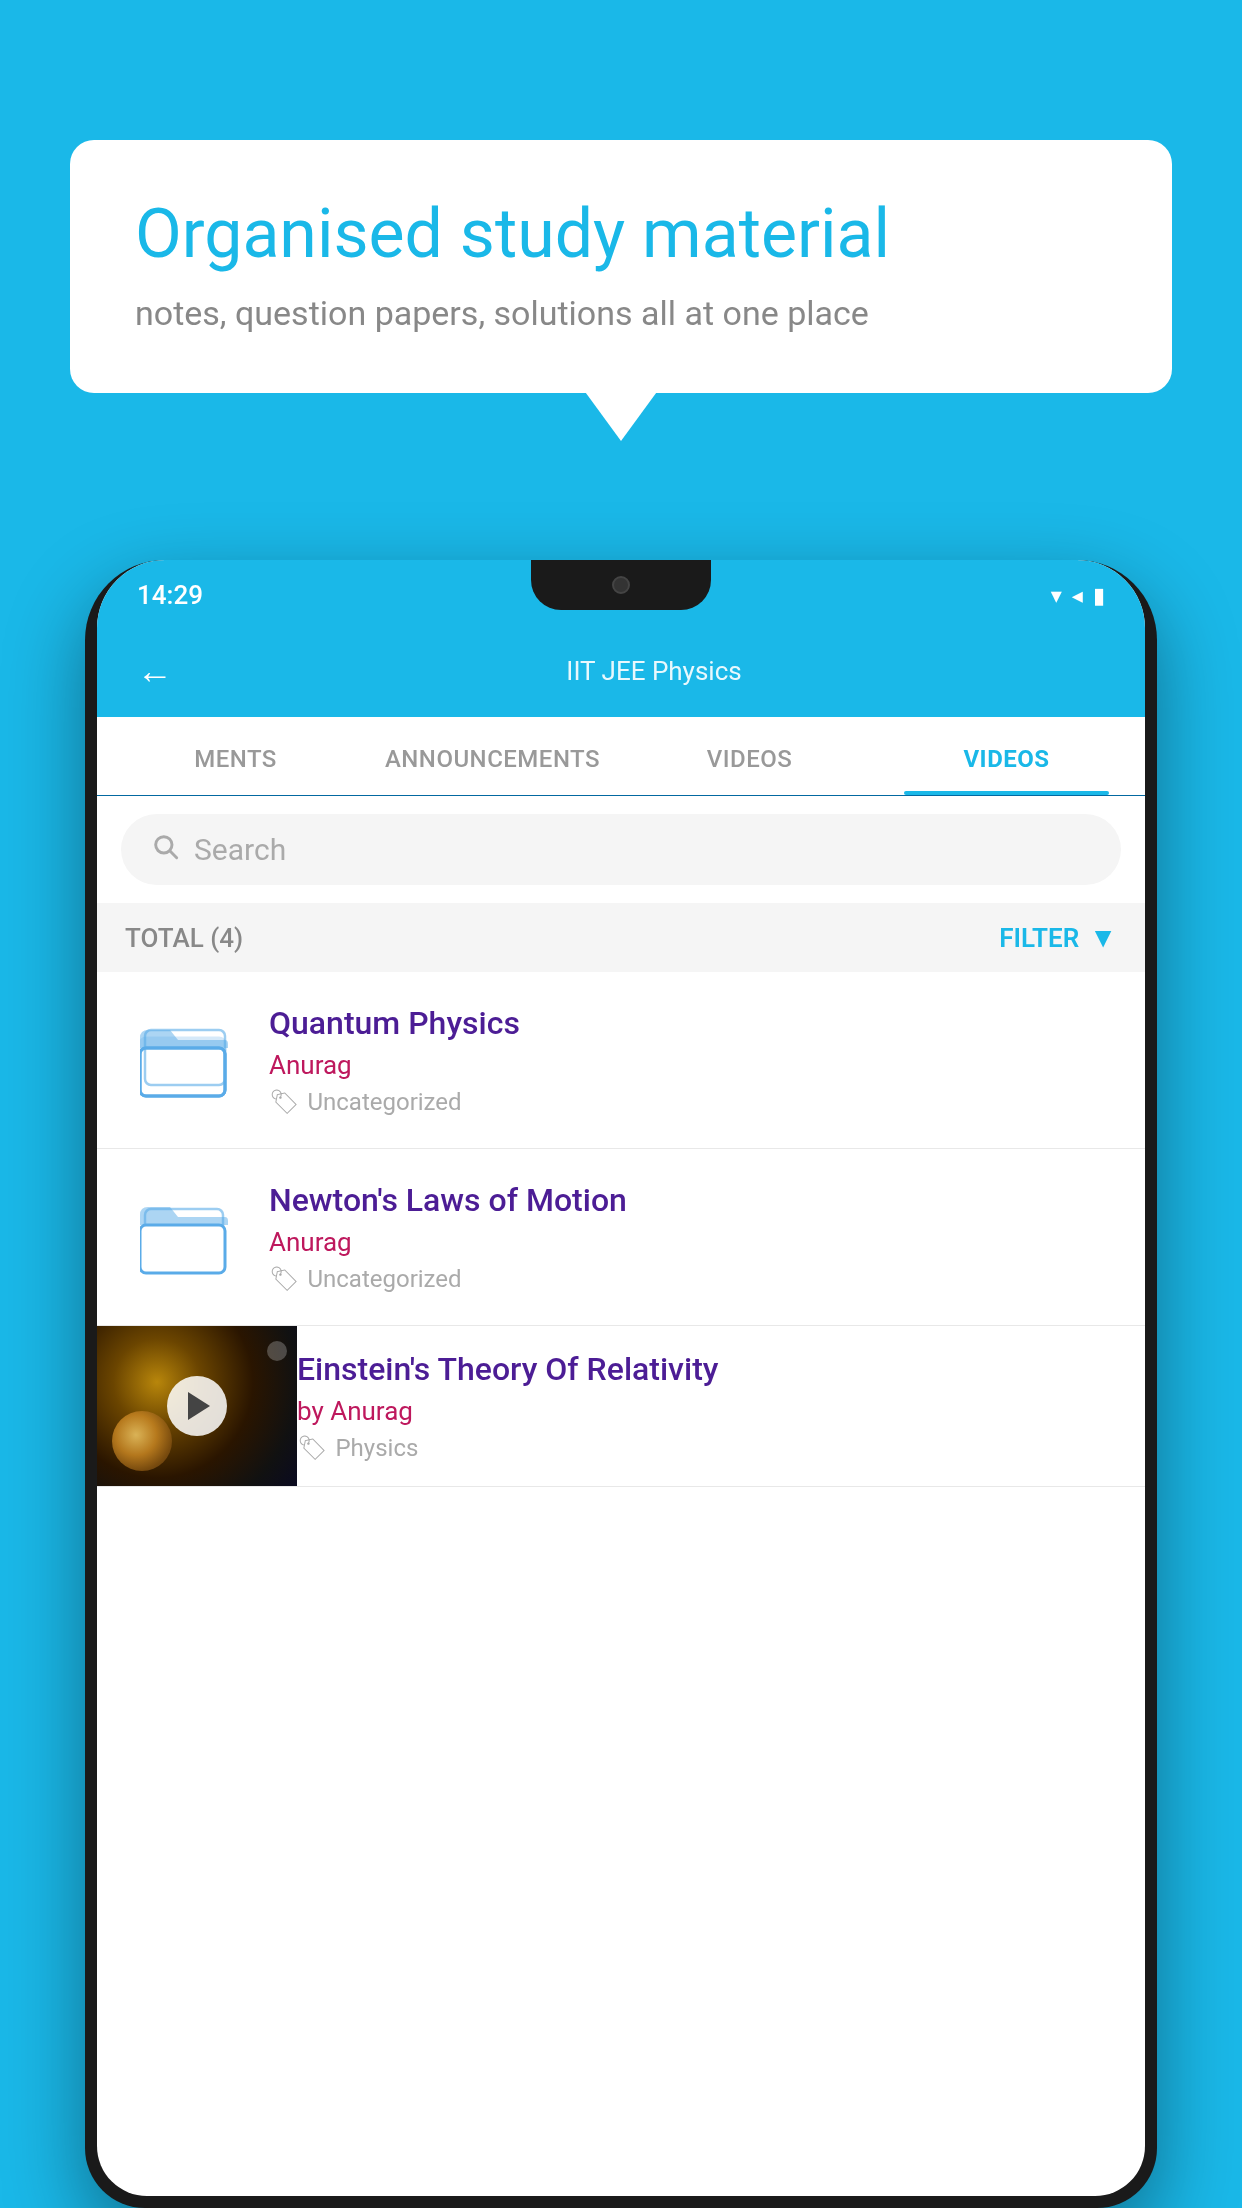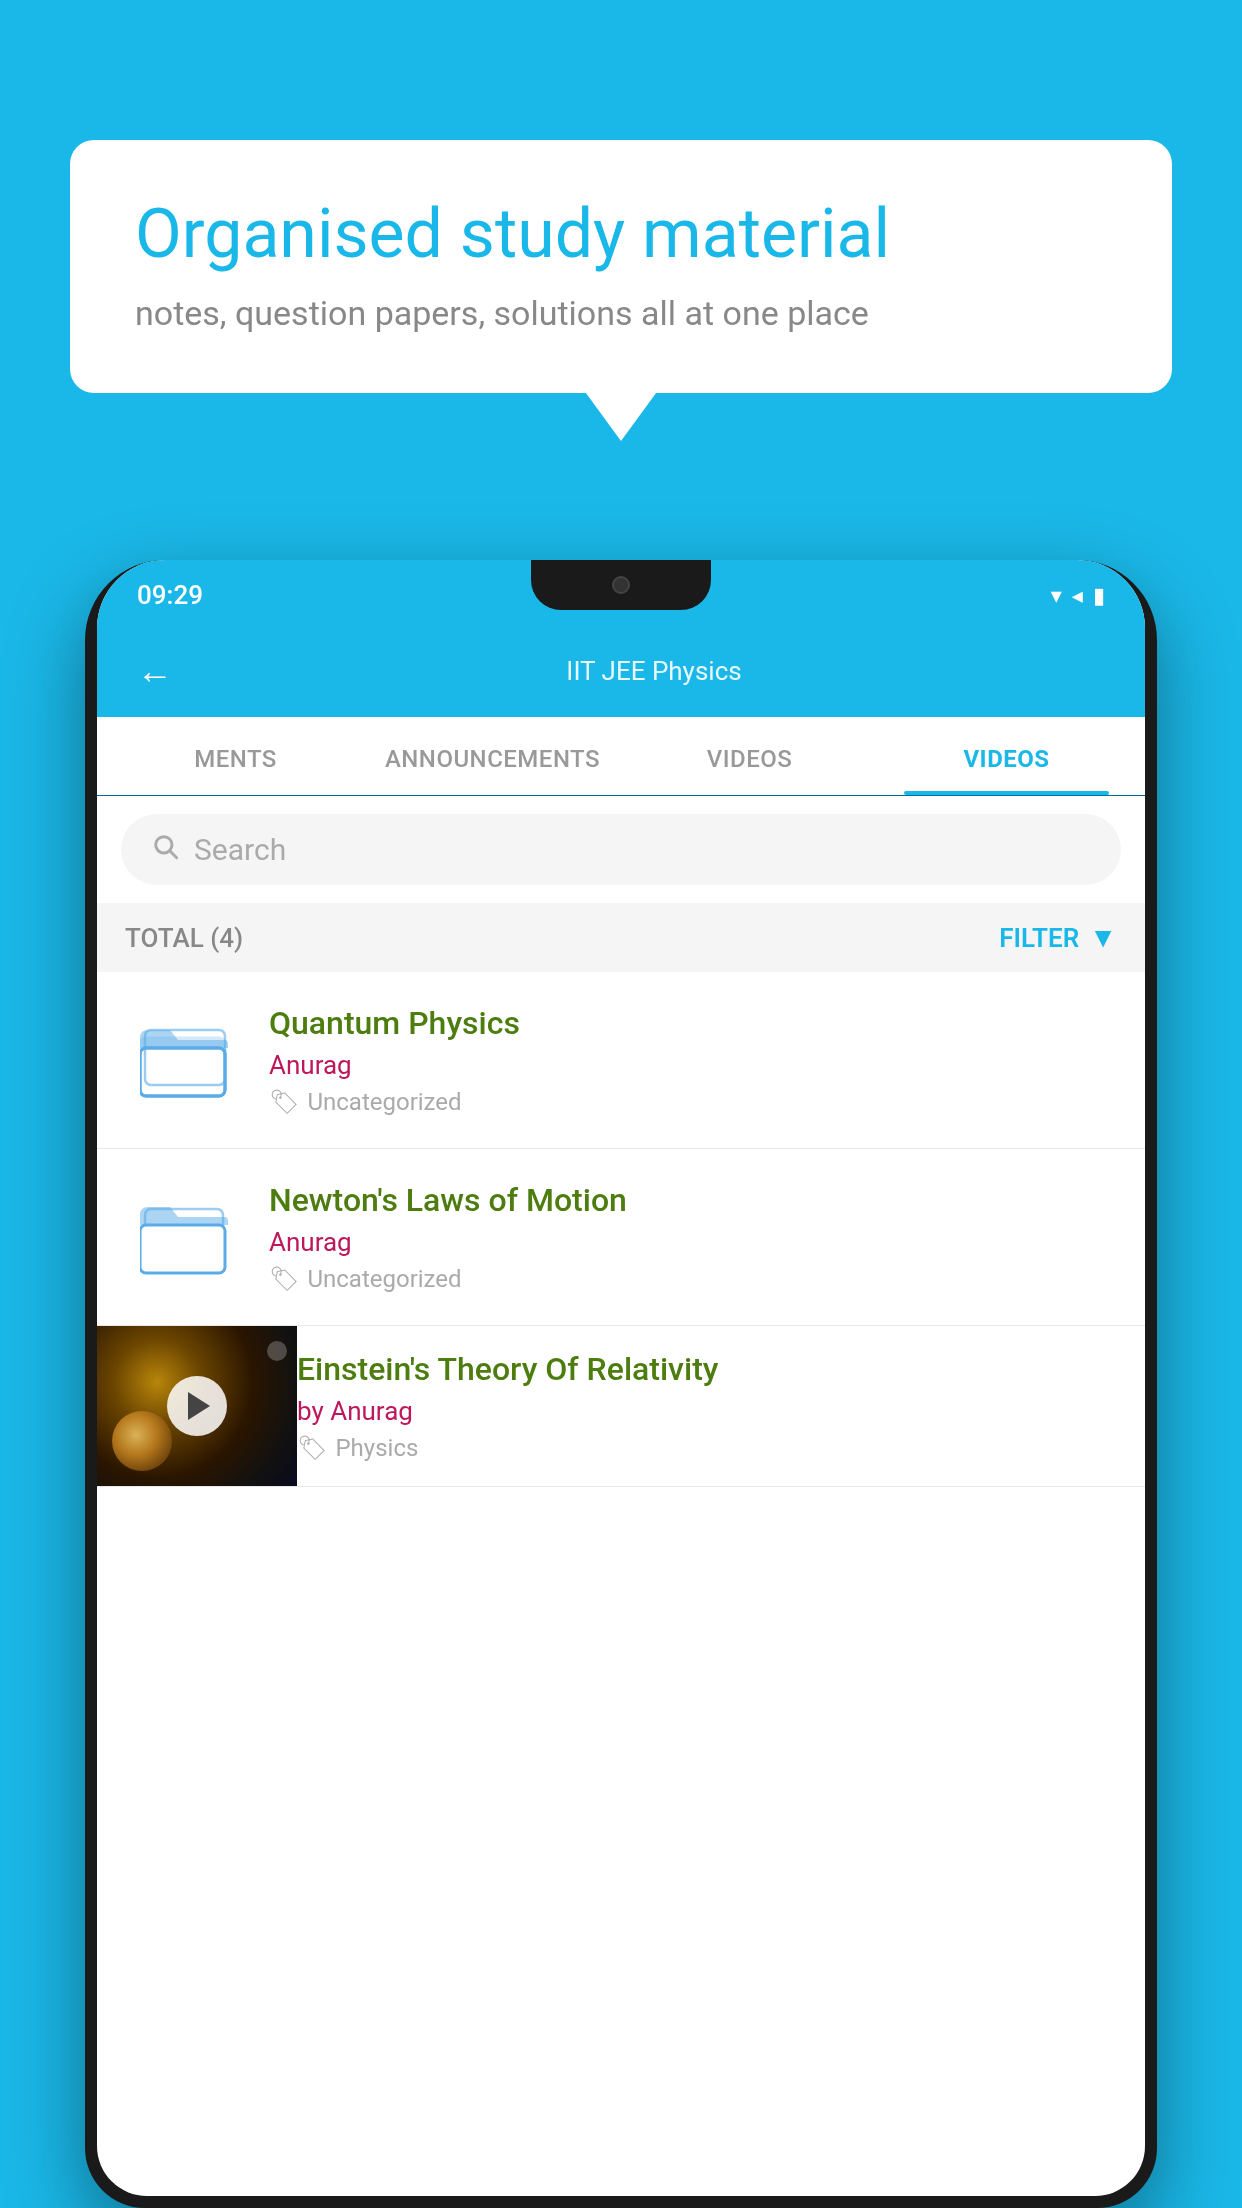--- a/index.html
+++ b/index.html
@@ -294,21 +294,21 @@
     .folder-svg {
       width: 90px;
       height: 80px;
     }
 
     .video-info {
       flex: 1;
     }
 
     .video-title {
-      color: #4d7c0f;
+      color: #4c1d95;
       font-size: 32px;
       font-weight: 500;
       margin-bottom: 8px;
     }
 
     .video-author {
       color: #be185d;
       font-size: 26px;
       margin-bottom: 8px;
     }
@@ -383,21 +383,21 @@
   <div class="speech-bubble">
     <div class="bubble-title">Organised study material</div>
     <div class="bubble-subtitle">notes, question papers, solutions all at one place</div>
   </div>
 </div>
 
 <div class="phone-frame">
   <div class="phone-screen">
 
     <div class="status-bar">
-      <span class="status-time">09:29</span>
+      <span class="status-time">14:29</span>
       <div class="notch">
         <div class="camera-dot"></div>
       </div>
       <div class="status-icons">
         <span>▾</span>
         <span>◂</span>
         <span>▮</span>
       </div>
     </div>
 

